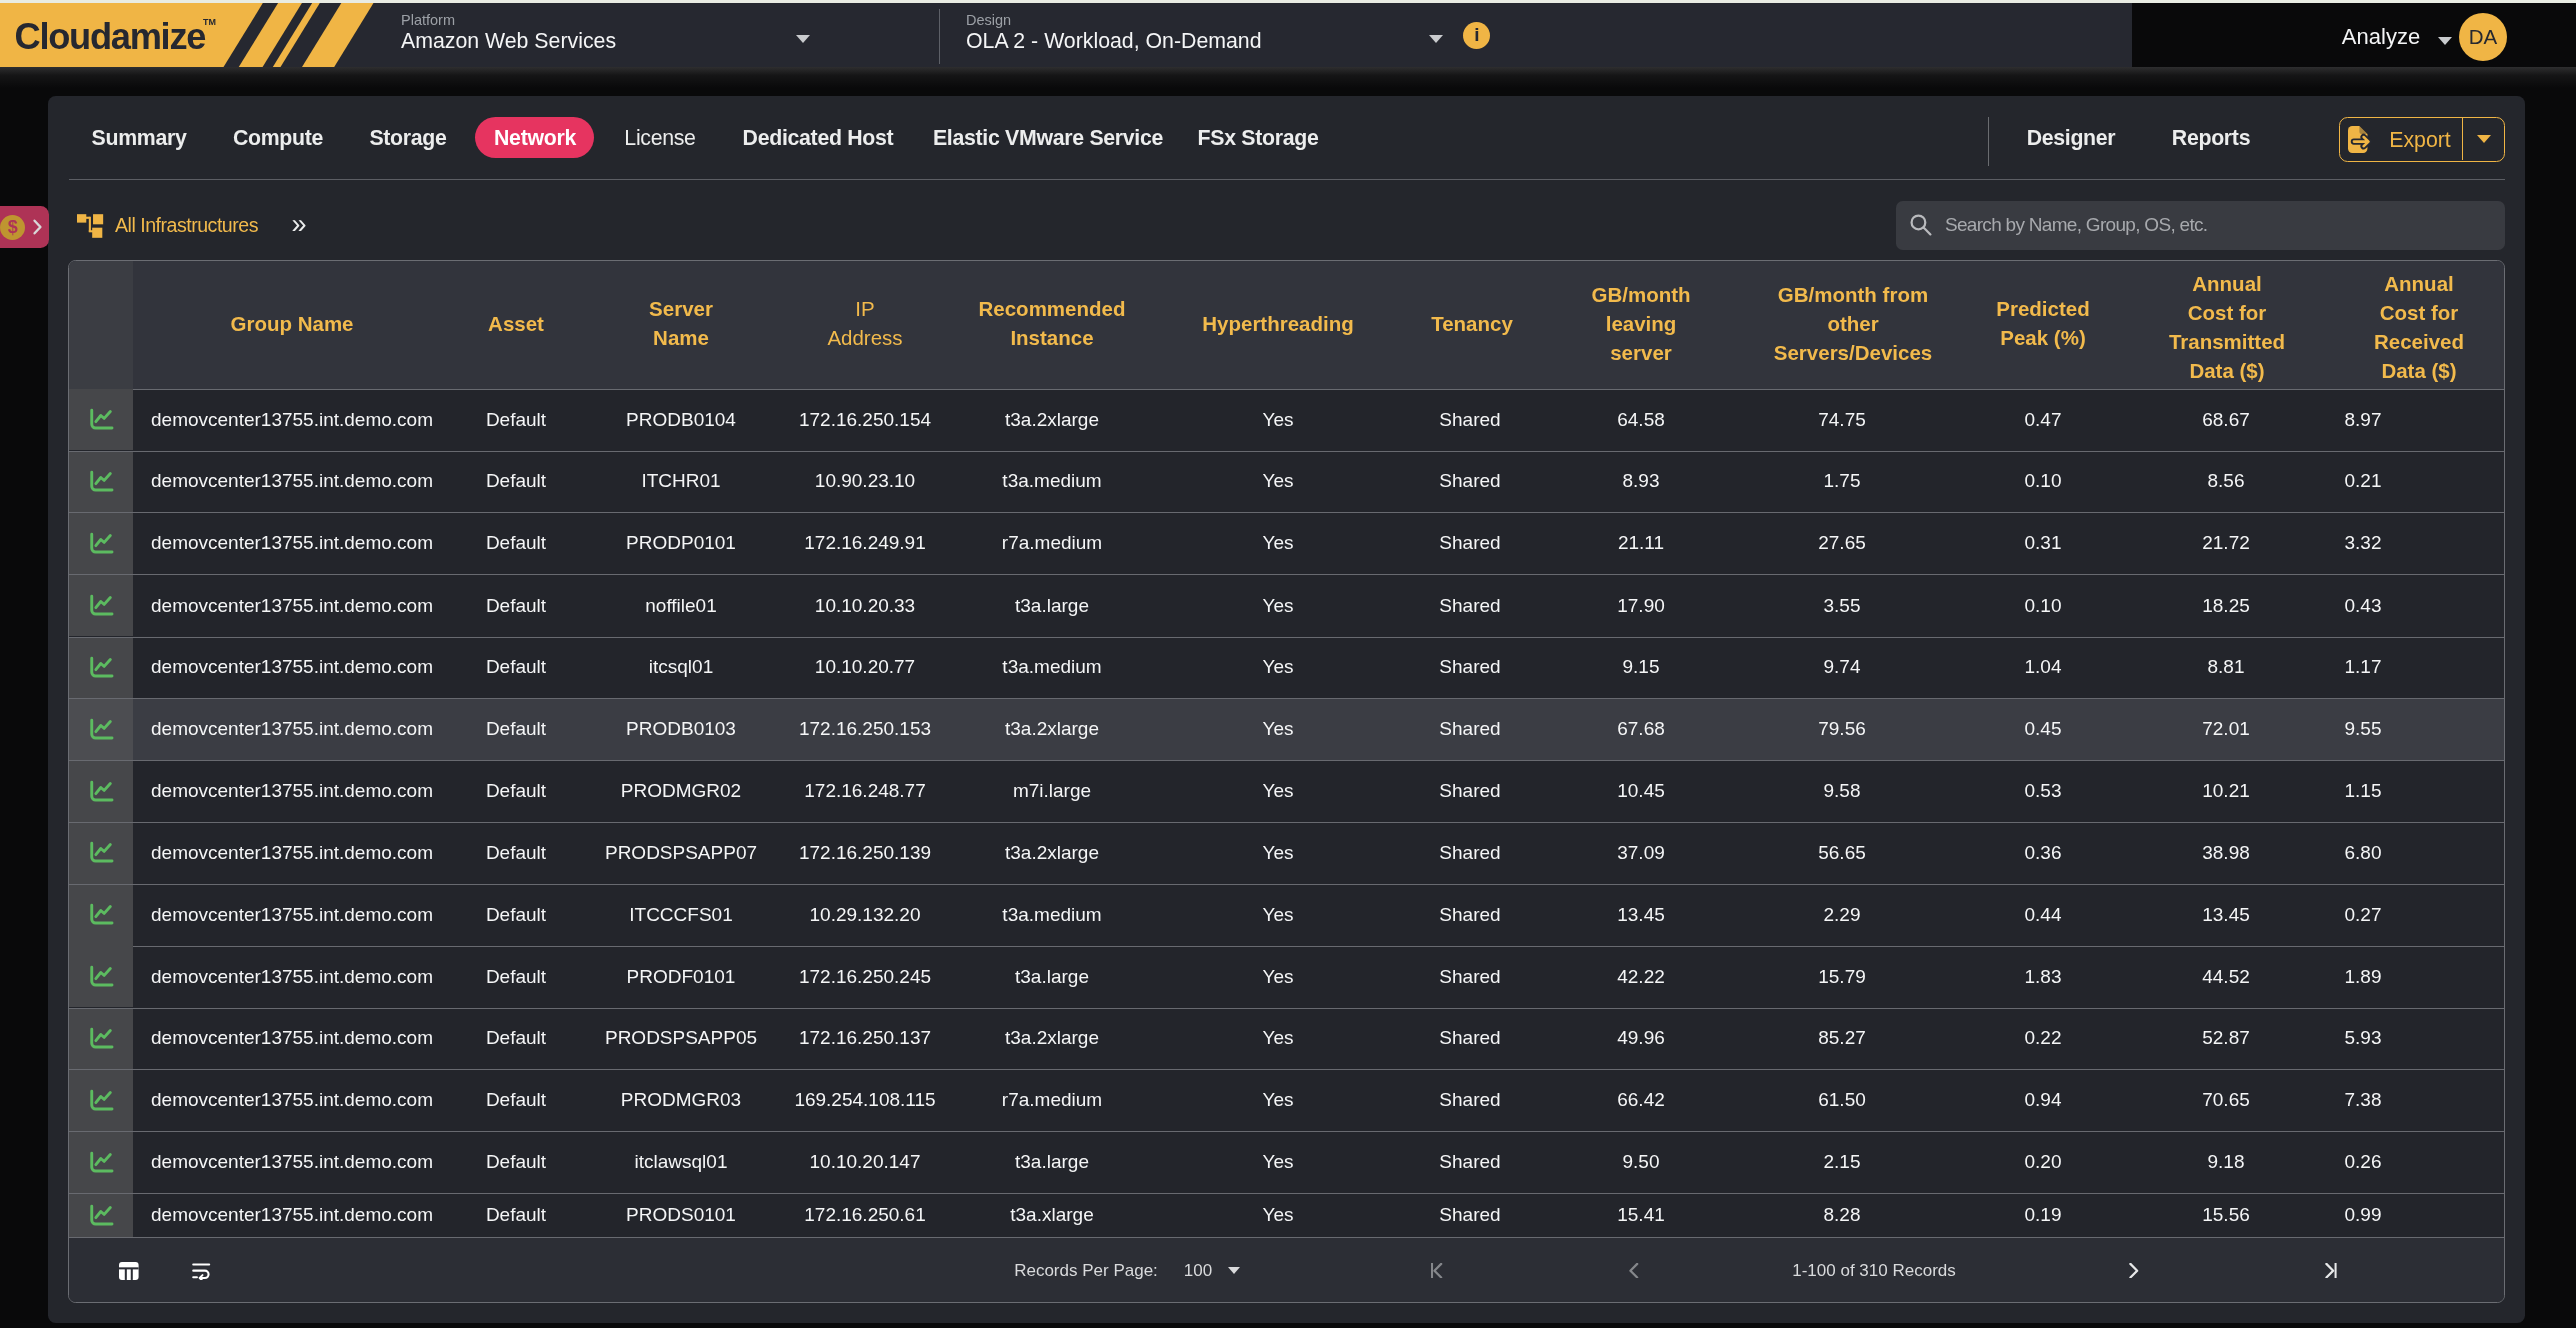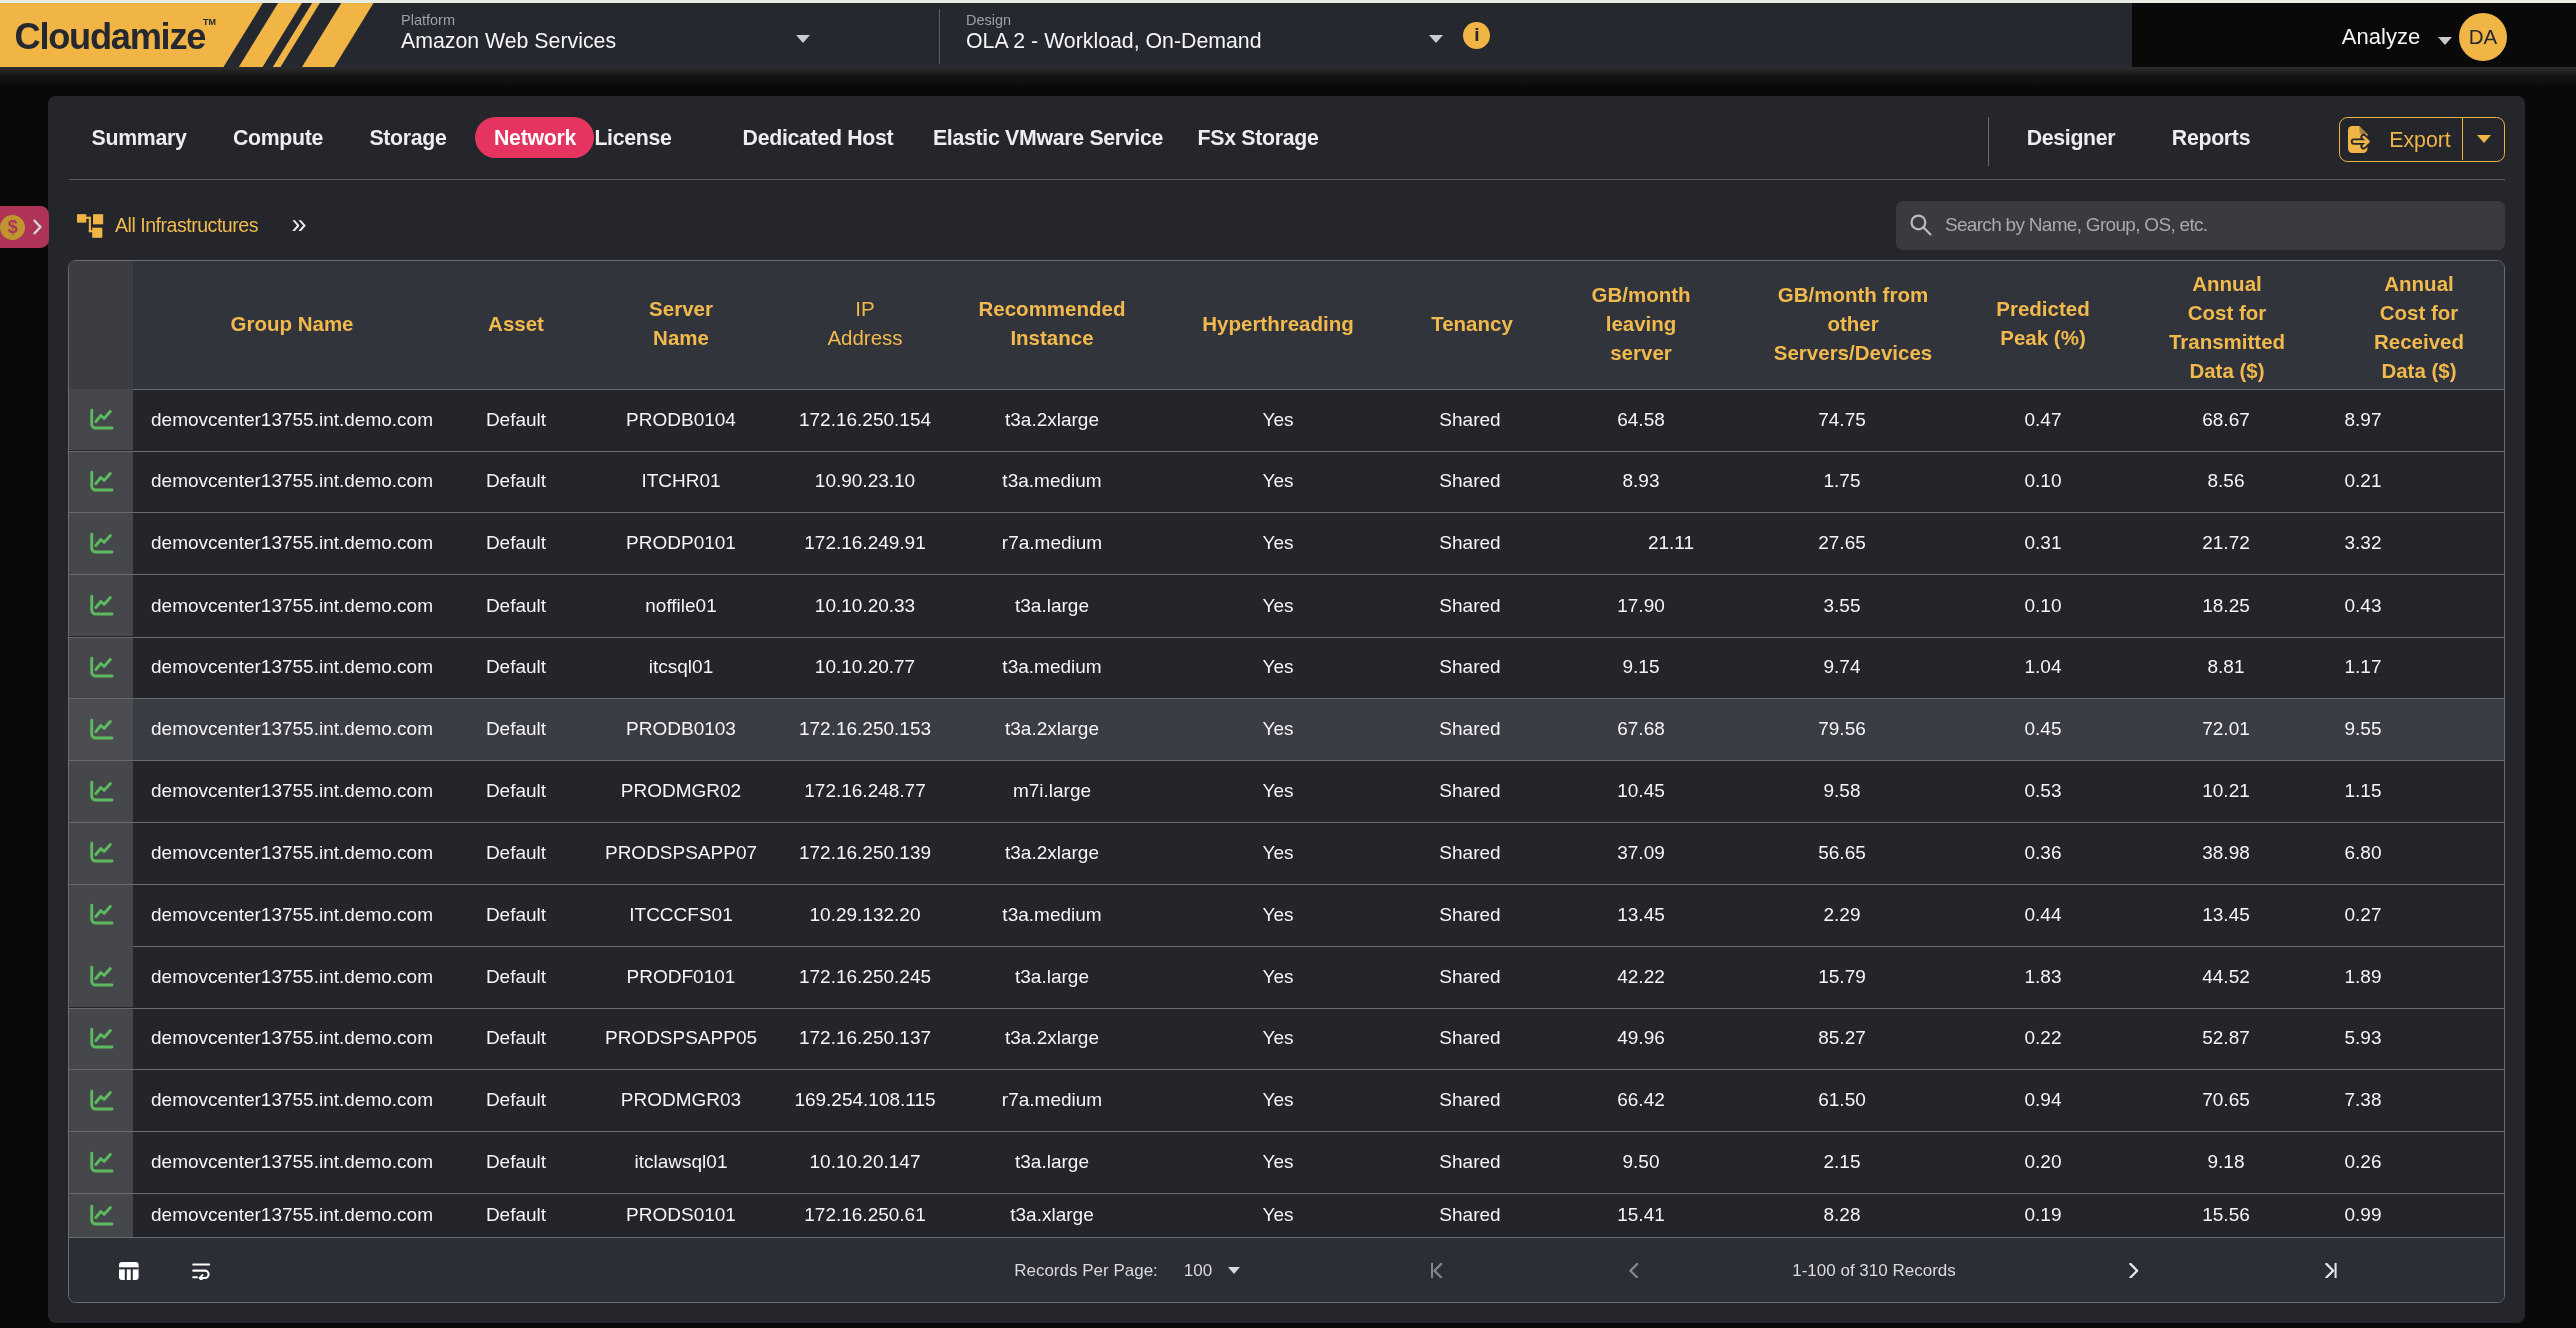--- a/index.html
+++ b/index.html
@@ -34,21 +34,21 @@
 <div class="abs ctr" style="left:2381px;top:34px;font-size:22px;color:#f4f5f6;">Analyze</div>
 <div class="abs" style="left:2438px;top:34px;width:0;height:0;border-left:7.3px solid transparent;border-right:7.3px solid transparent;border-top:8px solid #c9cbce;"></div>
 <div class="abs" style="left:2459px;top:10.2px;width:48px;height:48px;border-radius:50%;background:#f0b545;"></div>
 <div class="abs ctr" style="left:2483px;top:34px;font-size:20.5px;color:#262830;">DA</div>
 </div>
 <div class="abs" style="left:0;top:67px;width:2576px;height:20.5px;background:linear-gradient(#2e2e2f 0%,#151516 40%,#09090a 100%);"></div>
 <div class="abs" style="left:48px;top:96px;width:2477px;height:1227px;background:#24262c;border-radius:7.7px;">
 <div class="abs ctr" style="left:91px;top:42px;font-size:21.3px;font-weight:bold;letter-spacing:-0.3px;color:#eceded;">Summary</div>
 <div class="abs ctr" style="left:230px;top:42px;font-size:21.3px;font-weight:bold;letter-spacing:-0.3px;color:#eceded;">Compute</div>
 <div class="abs ctr" style="left:360px;top:42px;font-size:21.3px;font-weight:bold;letter-spacing:-0.3px;color:#eceded;">Storage</div>
-<div class="abs ctr" style="left:585px;top:42px;font-size:21.3px;font-weight:bold;letter-spacing:-0.3px;color:#eceded;">License</div>
+<div class="abs ctr" style="left:612px;top:42px;font-size:21.3px;font-weight:normal;letter-spacing:-0.3px;color:#eceded;">License</div>
 <div class="abs ctr" style="left:770px;top:42px;font-size:21.3px;font-weight:bold;letter-spacing:-0.3px;color:#eceded;">Dedicated Host</div>
 <div class="abs ctr" style="left:1000px;top:42px;font-size:21.3px;font-weight:bold;letter-spacing:-0.3px;color:#eceded;">Elastic VMware Service</div>
 <div class="abs ctr" style="left:1210px;top:42px;font-size:21.3px;font-weight:bold;letter-spacing:-0.3px;color:#eceded;">FSx Storage</div>
 <div class="abs" style="left:427px;top:21.3px;width:119px;height:41px;border-radius:20.5px;background:#e63460;"></div>
 <div class="abs ctr" style="left:487px;top:42px;font-size:21.3px;font-weight:bold;letter-spacing:-0.3px;color:#fff;">Network</div>
 <div class="abs" style="left:1940px;top:20.5px;width:0.9px;height:49px;background:#6a6c70;"></div>
 <div class="abs ctr" style="left:2023px;top:42px;font-size:21.3px;font-weight:bold;letter-spacing:-0.3px;color:#eceded;">Designer</div>
 <div class="abs ctr" style="left:2163px;top:42px;font-size:21.3px;font-weight:bold;letter-spacing:-0.3px;color:#eceded;">Reports</div>
 <div class="abs" style="left:2291px;top:20.5px;width:166px;height:45px;border:1.7px solid #f0b545;border-radius:8.5px;"></div>
 <svg class="abs" style="left:2298px;top:30px;" width="31" height="27" viewBox="0 0 36 32">
@@ -136,21 +136,21 @@
 <path d="M3.2 2.5 V19 a4.5 4.5 0 0 0 4.5 4.5 H27" stroke="#5cbb60" stroke-width="3.4" fill="none" stroke-linecap="round"></path>
 <path d="M8 16 L13.8 8.8 L17.8 12.2 L25 4.2" stroke="#5cbb60" stroke-width="3.4" fill="none" stroke-linecap="round" stroke-linejoin="round"></path>
 </svg>
 <div class="abs ctr" style="left:223px;top:282px;font-size:19px;color:#f5f6f7;">demovcenter13755.int.demo.com</div>
 <div class="abs ctr" style="left:447px;top:282px;font-size:19px;color:#f5f6f7;">Default</div>
 <div class="abs ctr" style="left:612px;top:282px;font-size:19px;color:#f5f6f7;">PRODP0101</div>
 <div class="abs ctr" style="left:796px;top:282px;font-size:19px;color:#f5f6f7;">172.16.249.91</div>
 <div class="abs ctr" style="left:983px;top:282px;font-size:19px;color:#f5f6f7;">r7a.medium</div>
 <div class="abs ctr" style="left:1209px;top:282px;font-size:19px;color:#f5f6f7;">Yes</div>
 <div class="abs ctr" style="left:1401px;top:282px;font-size:19px;color:#f5f6f7;">Shared</div>
-<div class="abs ctr" style="left:1572px;top:282px;font-size:19px;color:#f5f6f7;margin-left:30px;">21.11</div>
+<div class="abs ctr" style="left:1572px;top:282px;font-size:19px;color:#f5f6f7;">21.11</div>
 <div class="abs ctr" style="left:1773px;top:282px;font-size:19px;color:#f5f6f7;">27.65</div>
 <div class="abs ctr" style="left:1974px;top:282px;font-size:19px;color:#f5f6f7;">0.31</div>
 <div class="abs ctr" style="left:2157px;top:282px;font-size:19px;color:#f5f6f7;">21.72</div>
 <div class="abs ctr" style="left:2294px;top:282px;font-size:19px;color:#f5f6f7;">3.32</div>
 <div class="abs" style="left:0;top:313px;width:2437px;height:62px;background:#23252b;border-top:0.9px solid #686a70;"></div>
 <div class="abs" style="left:0;top:314px;width:64px;height:61px;background:#46474a;"></div>
 <svg class="abs" style="left:20px;top:333px;" width="25.6" height="23" viewBox="0 0 30 27">
 <path d="M3.2 2.5 V19 a4.5 4.5 0 0 0 4.5 4.5 H27" stroke="#5cbb60" stroke-width="3.4" fill="none" stroke-linecap="round"></path>
 <path d="M8 16 L13.8 8.8 L17.8 12.2 L25 4.2" stroke="#5cbb60" stroke-width="3.4" fill="none" stroke-linecap="round" stroke-linejoin="round"></path>
 </svg>

